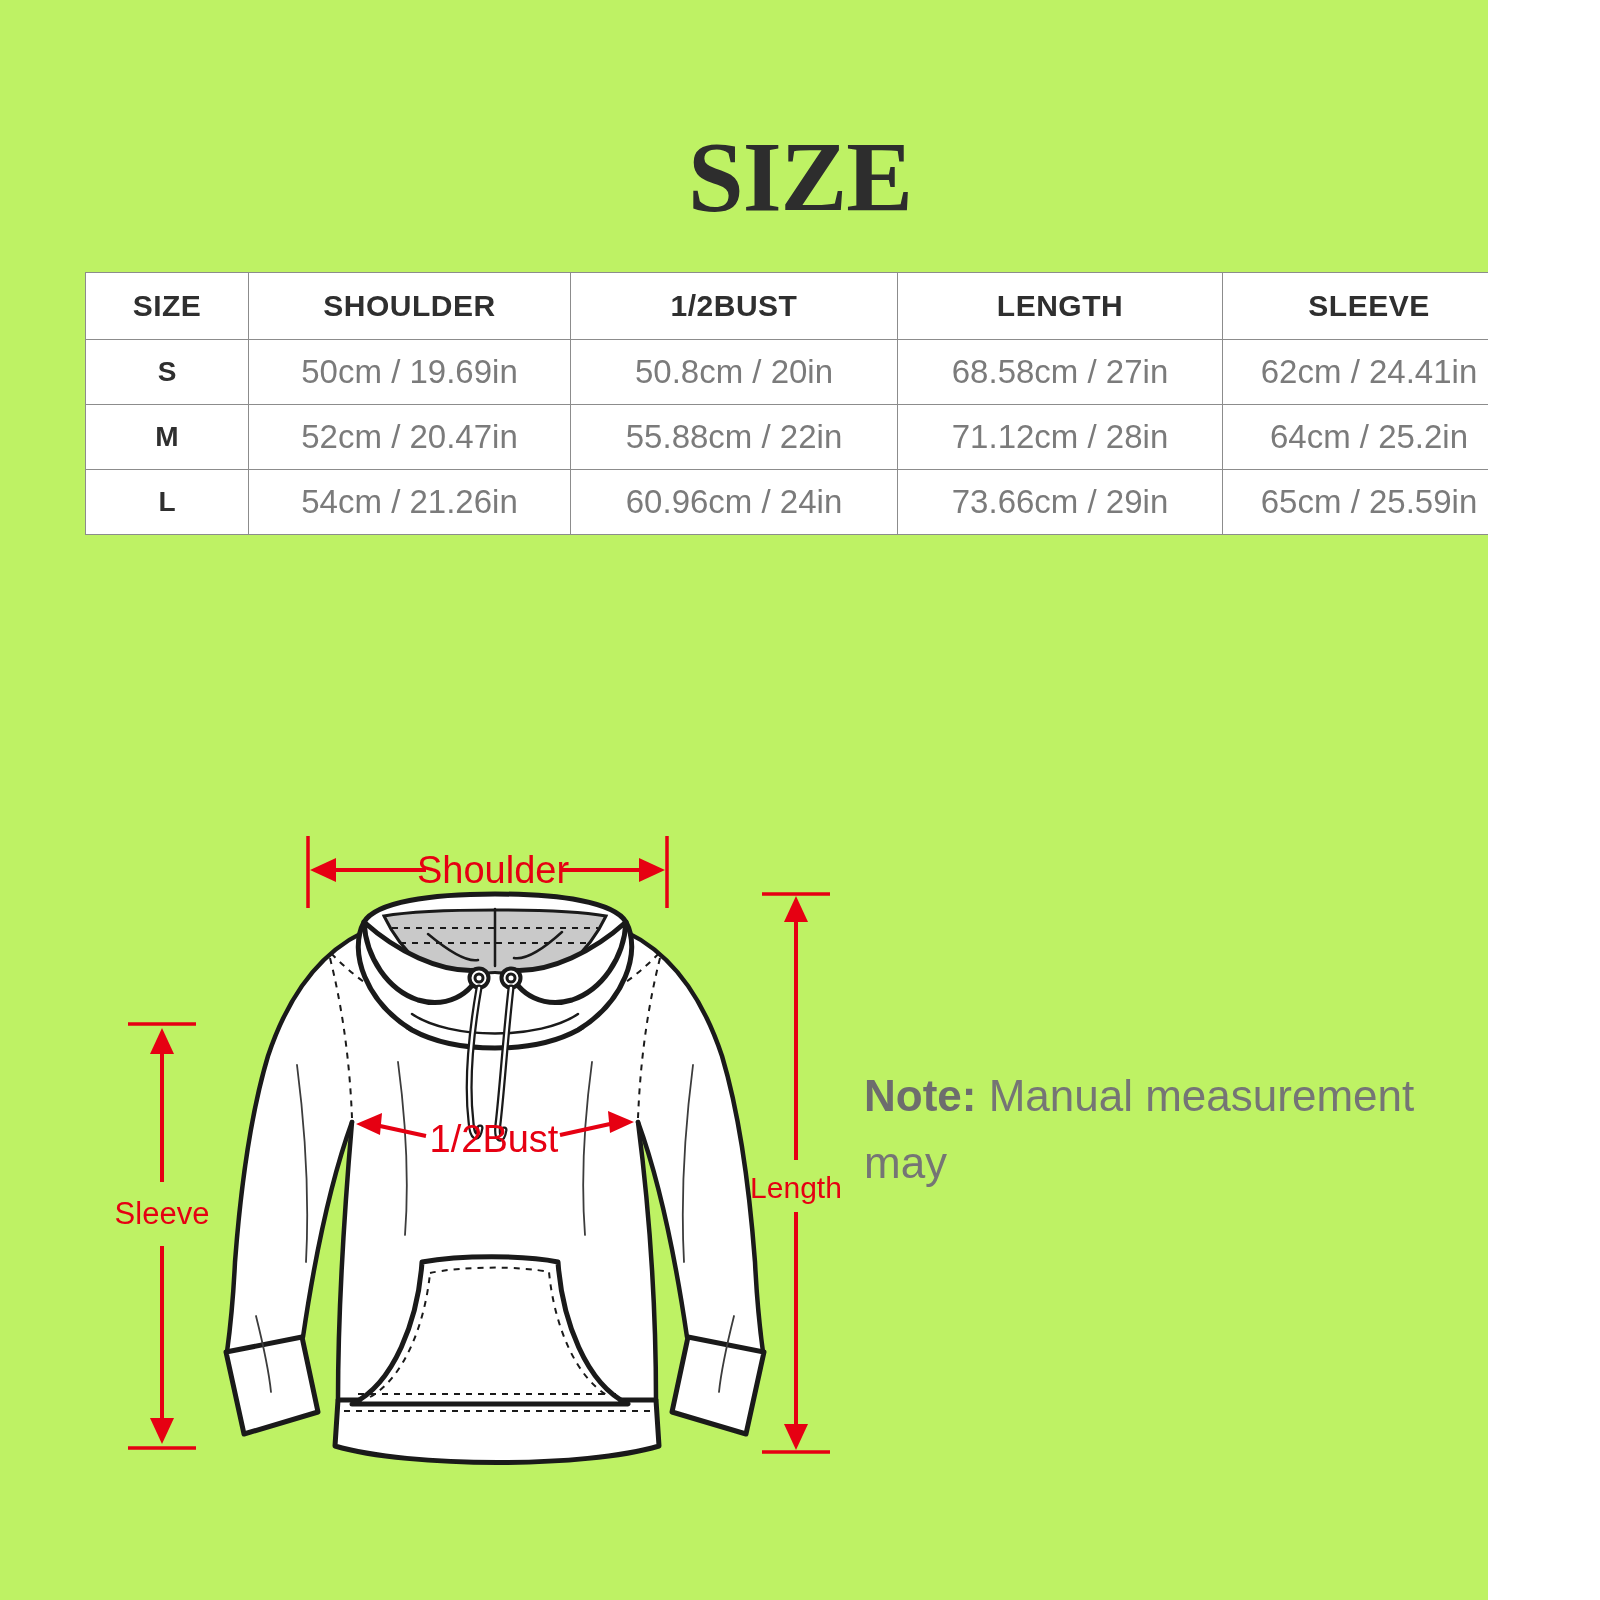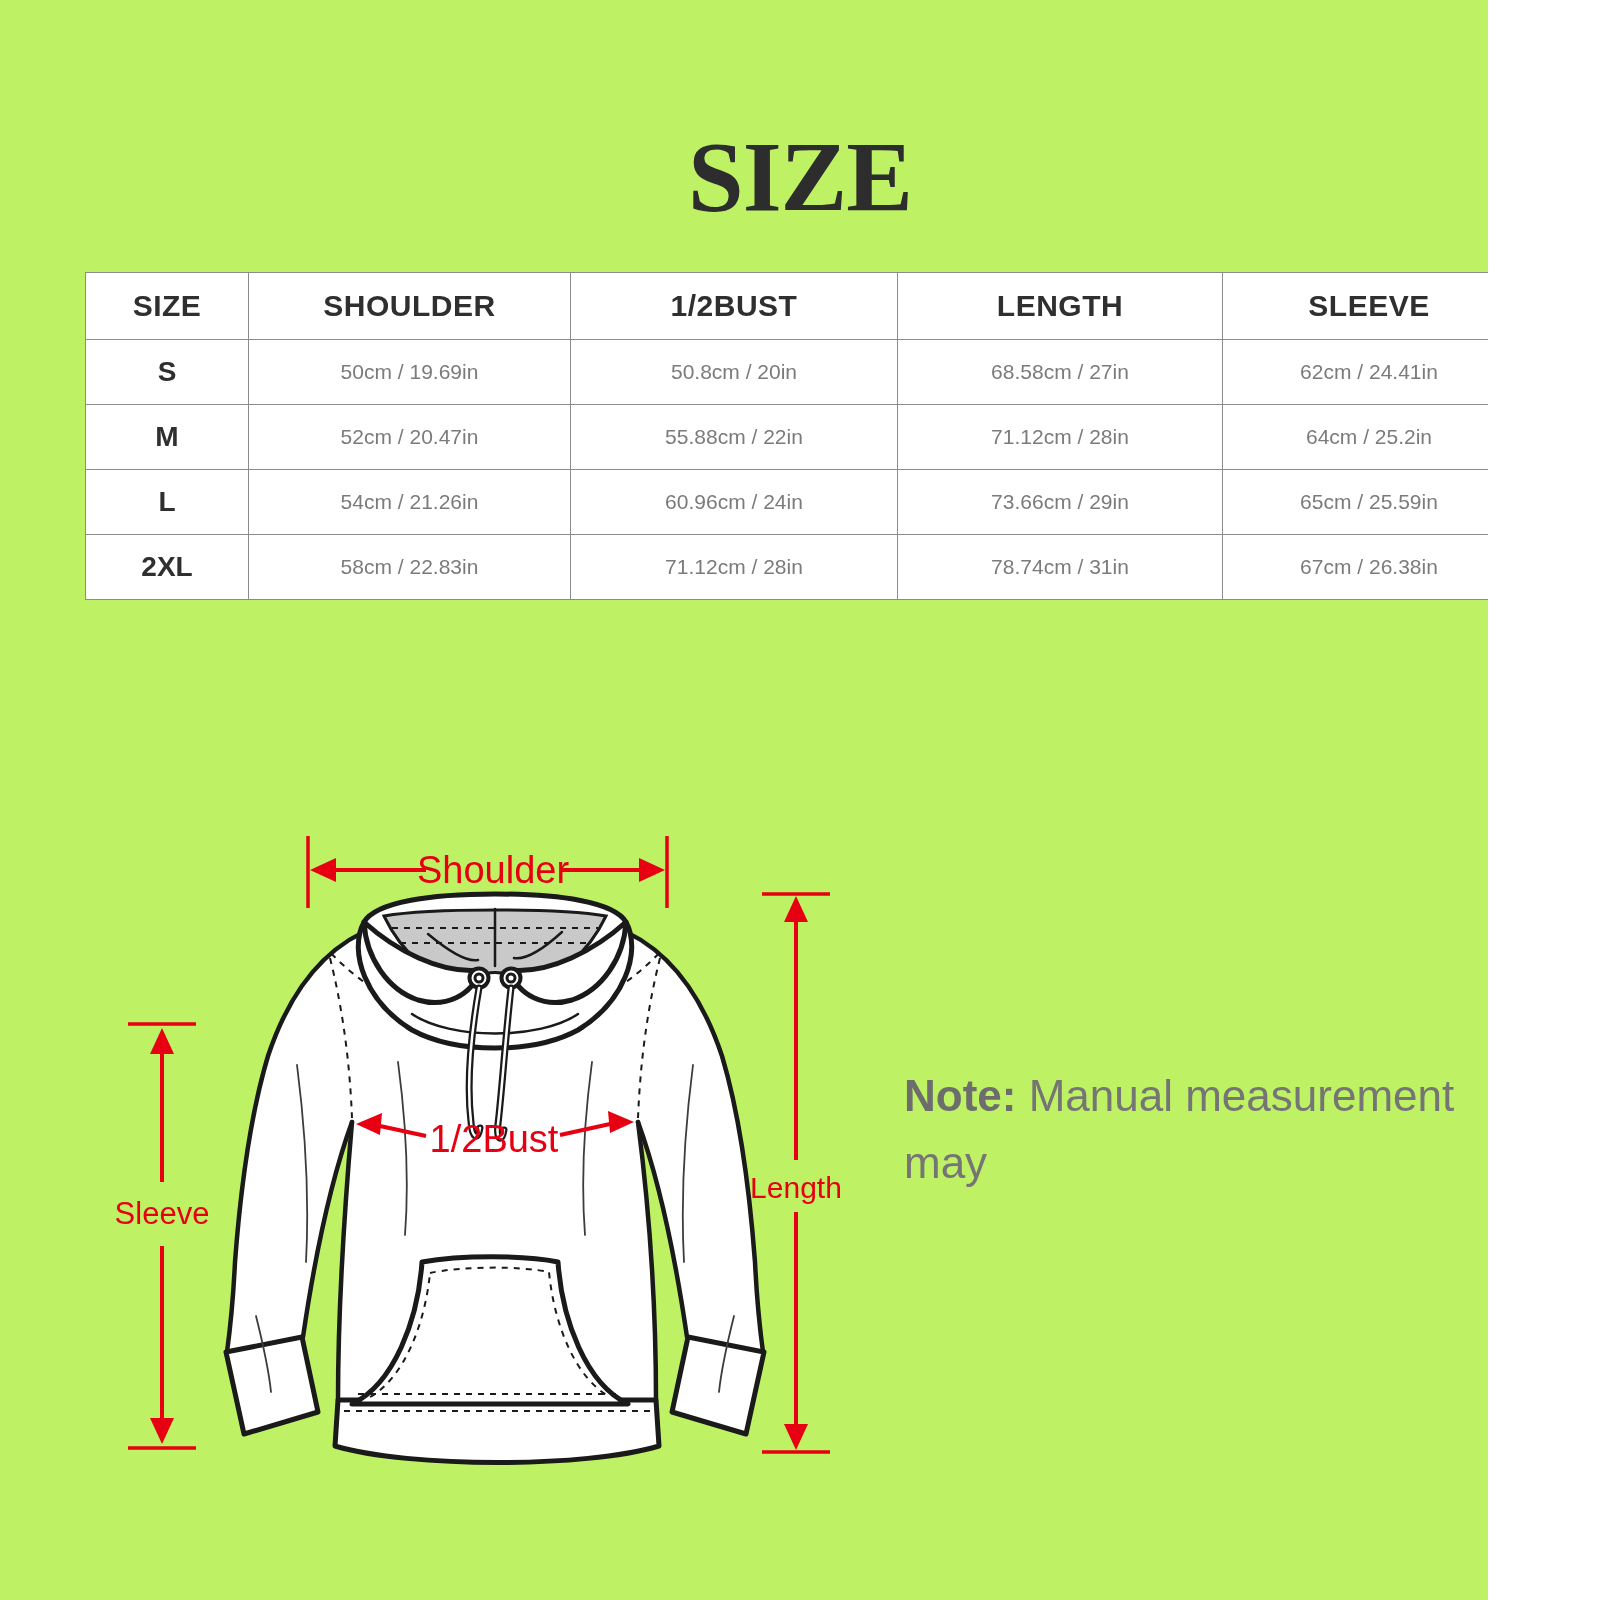--- a/index.html
+++ b/index.html
@@ -19,38 +19,38 @@
     letter-spacing:-1px;color:#2d2d2d;
   }
   table.size-table{
     position:absolute;left:85px;top:272px;width:1430px;
     border-collapse:collapse;table-layout:fixed;background:#fff;
   }
   .size-table th,.size-table td{
     border:1px solid #8c8c8c;text-align:center;vertical-align:middle;padding:0;
   }
   .size-table th{height:66px;font-size:30px;font-weight:700;color:#2f2f2f;letter-spacing:0.5px;}
-  .size-table td{height:64px;font-size:21px;color:#7b7b7b;font-weight:400;}
+  .size-table td{height:64px;font-size:33px;color:#7b7b7b;font-weight:400;}
   .size-table td.row-label{font-weight:700;color:#2f2f2f;font-size:28px;}
   .diagram-svg{position:absolute;left:0;top:0;width:1600px;height:1600px;}
   .outline{fill:none;stroke:var(--ink);stroke-width:4.5;stroke-linecap:round;stroke-linejoin:round;}
   .outline-heavy{fill:#fff;stroke:var(--ink);stroke-width:5;stroke-linejoin:round;}
   .fill-white{fill:#fff;stroke:none;}
   .detail{fill:none;stroke:var(--ink);stroke-width:2.5;stroke-linecap:round;}
   .stitch{fill:none;stroke:var(--ink);stroke-width:2;stroke-dasharray:6 6;stroke-linecap:butt;}
   .crease{fill:none;stroke:#3c3c3c;stroke-width:1.8;stroke-linecap:round;}
   .lining{fill:var(--lining);stroke:var(--ink);stroke-width:3;}
   .string{fill:none;stroke:var(--ink);stroke-width:7;stroke-linecap:round;}
   .string-core{fill:none;stroke:#fff;stroke-width:2.5;stroke-linecap:round;}
   .red-line{fill:none;stroke:var(--accent);stroke-width:4;}
   .red-tick{fill:none;stroke:var(--accent);stroke-width:3.5;}
   .red-head{fill:var(--accent);stroke:none;}
   .red-text{fill:var(--accent);font-family:"Liberation Sans",sans-serif;}
   .note{
-    position:absolute;left:904px;top:1062px;width:640px;
+    position:absolute;left:864px;top:1062px;width:640px;
     font-size:44px;line-height:67px;color:var(--note-color);
   }
   .note b{font-weight:700;color:#6d6d6d;}
 </style>
 </head>
 <body>
 
 <div class="canvas">
 
   <div class="page-title">SIZE</div>
@@ -84,27 +84,20 @@
         <td>55.88cm / 22in</td>
         <td>71.12cm / 28in</td>
         <td>64cm / 25.2in</td>
       </tr>
       <tr>
         <td class="row-label">L</td>
         <td>54cm / 21.26in</td>
         <td>60.96cm / 24in</td>
         <td>73.66cm / 29in</td>
         <td>65cm / 25.59in</td>
-      </tr>
-      <tr>
-        <td class="row-label">2XL</td>
-        <td>58cm / 22.83in</td>
-        <td>71.12cm / 28in</td>
-        <td>78.74cm / 31in</td>
-        <td>67cm / 26.38in</td>
       </tr>
     </tbody>
   </table>
 
   <svg class="diagram-svg" viewBox="0 0 1600 1600">
 
     <g>
 
       <path class="fill-white" d="M 378,928 L 614,926 C 634,1000 644,1060 638,1122 C 650,1215 656,1310 656,1400 L 338,1400 C 338,1310 344,1215 352,1122 C 348,1060 358,1000 378,928 Z"></path>
 

